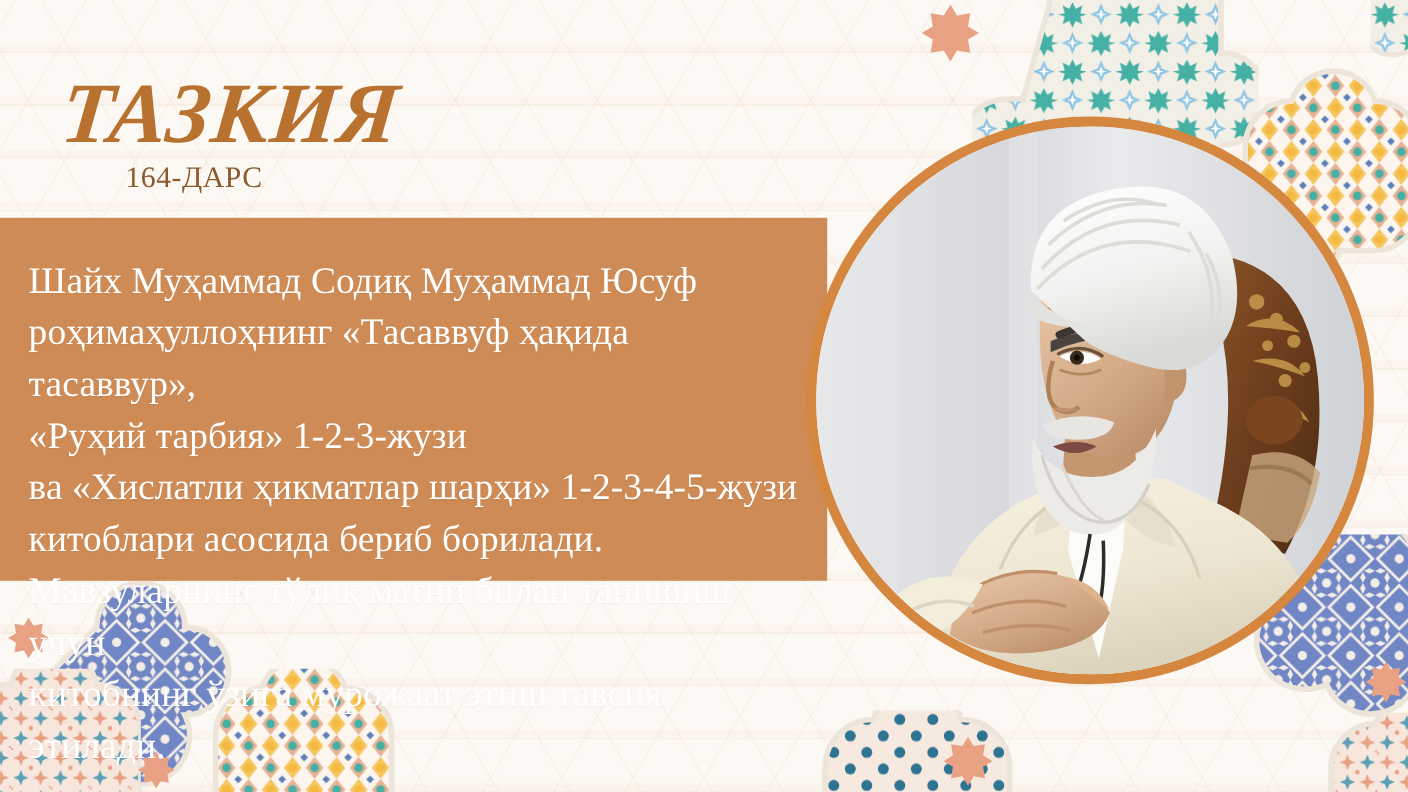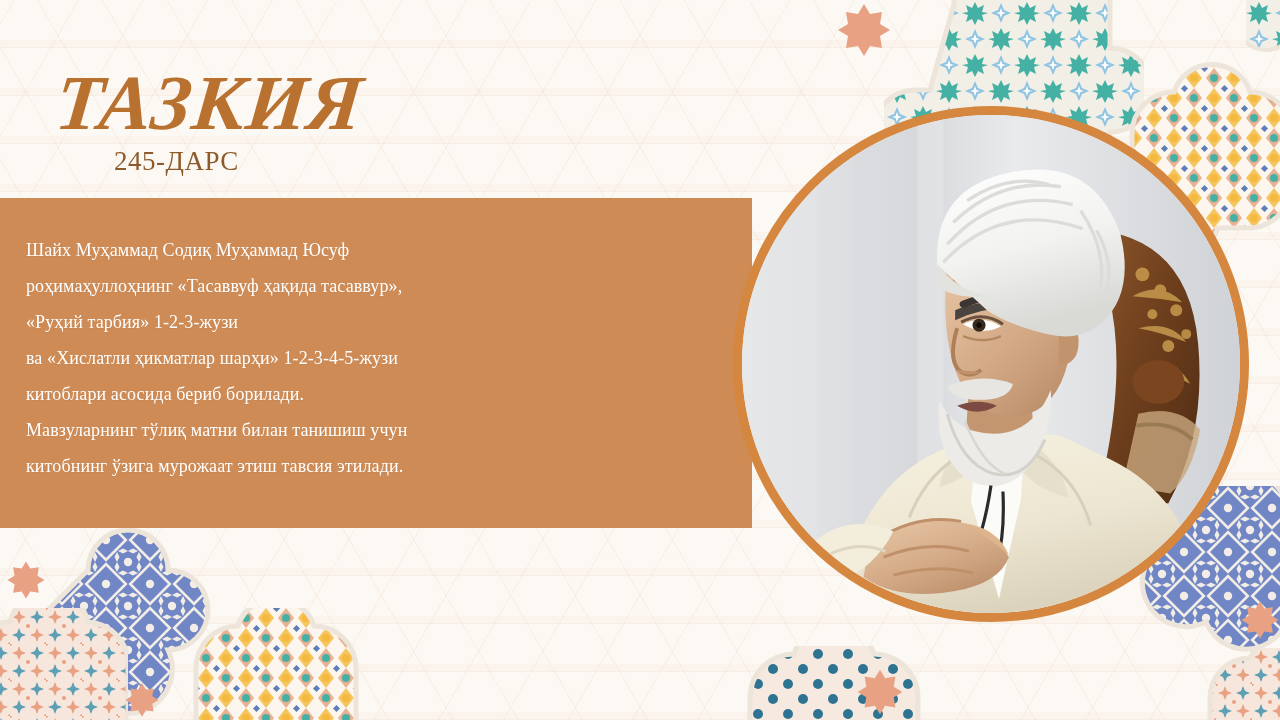--- a/index.html
+++ b/index.html
@@ -38,22 +38,22 @@
     position:absolute;
     left:0; top:198px;
     width:752px; height:330px;
     background:#CE8B55;
   }
   #banner-text {
     position:absolute;
     left:26px; top:232px;
     width:700px;
     color:#FFFFFF;
-    font-size:18px;
-    line-height:36px;
+    font-size:34px;
+    line-height:47px;
     letter-spacing:.1px;
     white-space:pre-line;
     text-shadow:0 1px 0 rgba(0,0,0,.04);
   }
 
   
   #title-block { position:absolute; left:52px; top:62px; width:420px; }
   #title {
     font-family:"Liberation Serif","DejaVu Serif",serif;
     font-style:italic;
@@ -271,21 +271,21 @@
     </svg>
   </div>
   <div class="deco" style="left:1240px; top:600px;">
     <svg width="40" height="40" viewBox="0 0 56 56">
       <polygon fill="#E8A183" points="28,2 34,12 46,10 44,22 54,28 44,34 46,46 34,44 28,54 22,44 10,46 12,34 2,28 12,22 10,10 22,12"></polygon>
     </svg>
   </div>
 
   <div id="title-block">
     <div id="title">Тазкия</div>
-    <div id="subtitle">245-ДАРС</div>
+    <div id="subtitle">164-ДАРС</div>
   </div>
 
   <div id="banner"></div>
   <div id="banner-text">Шайх Муҳаммад Содиқ Муҳаммад Юсуф
 роҳимаҳуллоҳнинг «Тасаввуф ҳақида тасаввур»,
 «Руҳий тарбия» 1-2-3-жузи
 ва «Хислатли ҳикматлар шарҳи» 1-2-3-4-5-жузи
 китоблари асосида бериб борилади.
 Мавзуларнинг тўлиқ матни билан танишиш учун
 китобнинг ўзига мурожаат этиш тавсия этилади.</div>

